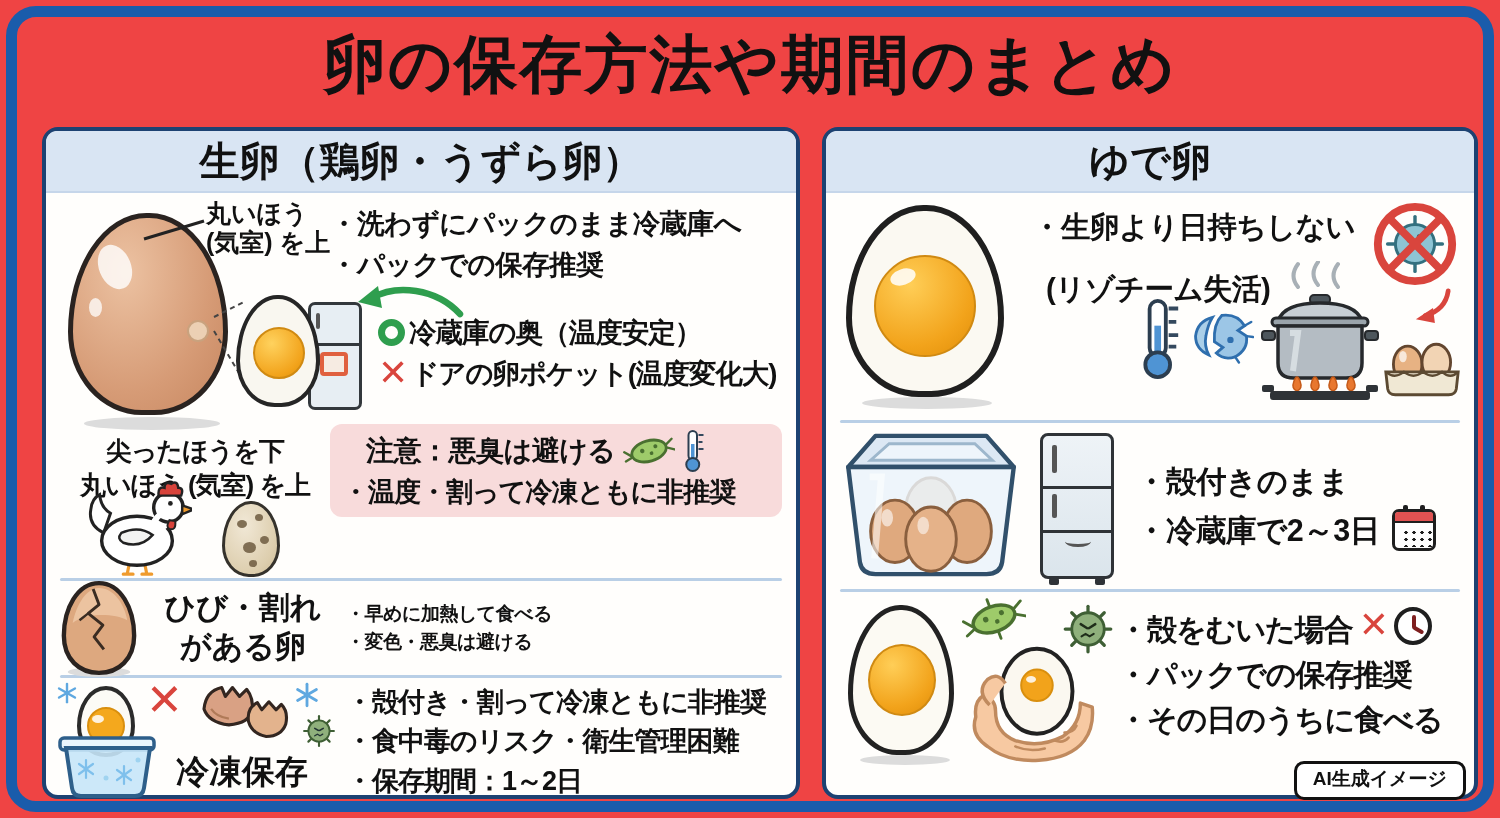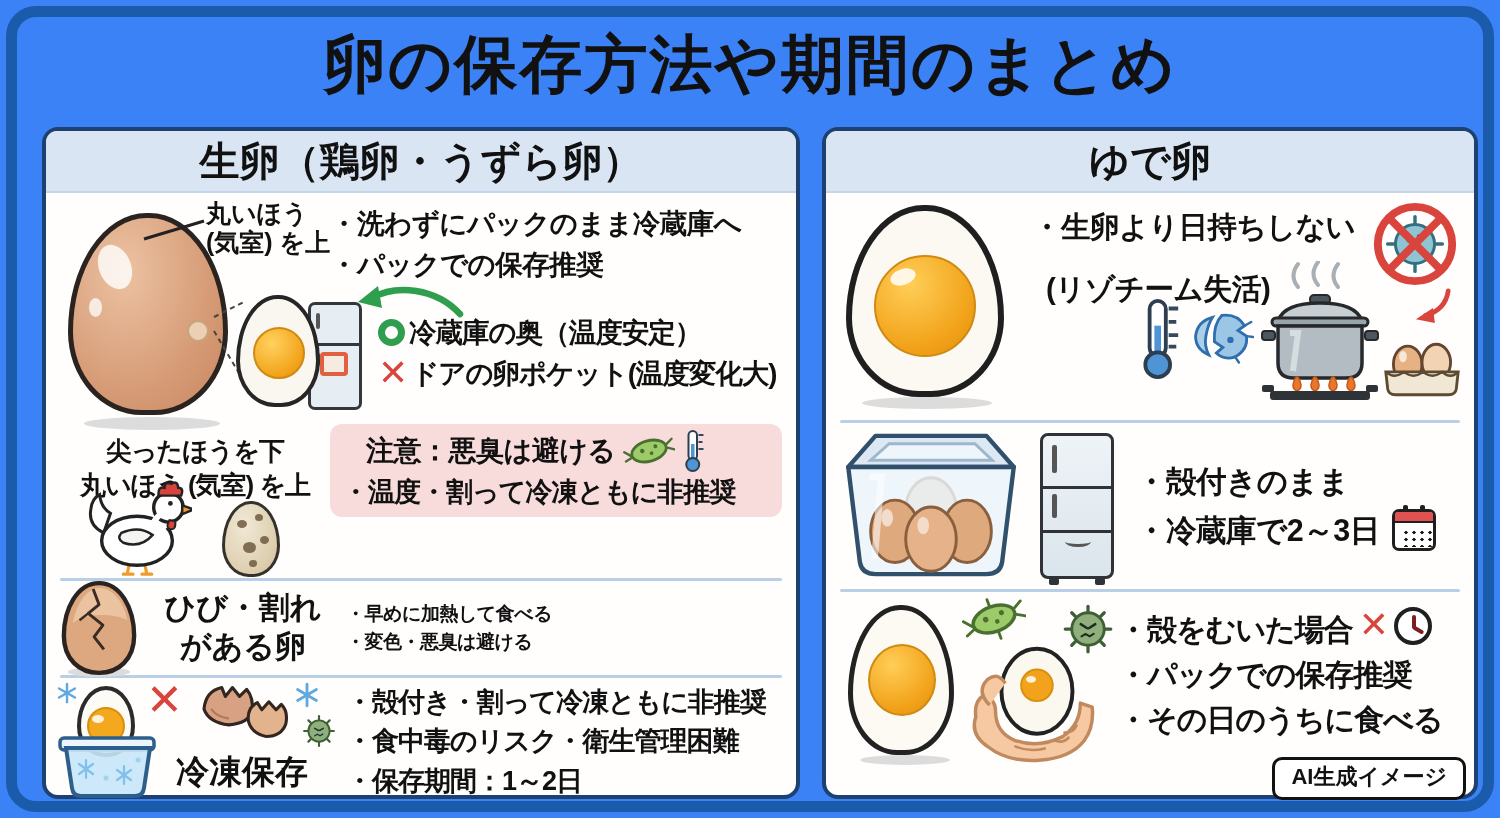--- a/index.html
+++ b/index.html
@@ -1,18 +1,18 @@
 <!DOCTYPE html>
 <html><head>
 <meta charset="utf-8">
 <style>
   *{box-sizing:border-box;margin:0;padding:0;}
   html,body{width:1500px;height:818px;}
   body{font-family:"Liberation Sans","DejaVu Sans",sans-serif;background:#fff;color:#111;}
-  .page{position:relative;width:1500px;height:818px;overflow:hidden;background:#3b82f6;}
+  .page{position:relative;width:1500px;height:818px;overflow:hidden;background:#ef4444;}
   .frame{position:absolute;left:6px;top:6px;right:6px;bottom:6px;border:11px solid #1a5cab;border-radius:30px;pointer-events:none;z-index:4;}
   .title{position:absolute;top:22px;left:0;width:100%;text-align:center;font-size:63px;font-weight:900;letter-spacing:2px;z-index:2;}
 
   .panel{position:absolute;top:127px;height:672px;background:#fffefc;border:4px solid #1d4272;border-radius:16px;z-index:1;}
   .panel.left{left:42px;width:758px;}
   .panel.right{left:822px;width:656px;}
   .phead{height:62px;background:#d9e5f3;border-radius:11px 11px 0 0;display:flex;align-items:center;justify-content:center;
          font-size:40px;font-weight:900;border-bottom:2px solid #c6d6ea;}
   .pbody{position:relative;padding:6px 10px 2px;}
   .divider{height:3px;background:#b9cfe6;border-radius:2px;margin:3px 4px;}
@@ -118,21 +118,21 @@
   .bact1{position:absolute;left:126px;top:0;width:64px;height:48px;}
   .virus2{position:absolute;left:226px;top:8px;width:52px;height:52px;}
   .hand{position:absolute;left:124px;top:46px;width:148px;height:134px;}
   .r3text{position:absolute;left:282px;top:12px;font-size:30px;font-weight:900;line-height:1.5;letter-spacing:-1px;}
   .r3line1{display:flex;align-items:flex-start;gap:6px;}
   .clock{width:38px;height:38px;border:4px solid #1f1f1f;border-radius:50%;position:relative;display:inline-block;background:#fff;flex:none;}
   .clock .ch1{position:absolute;left:14px;top:4px;width:4px;height:14px;background:#7e1f1f;border-radius:2px;}
   .clock .ch2{position:absolute;left:15px;top:14px;width:12px;height:4px;background:#7e1f1f;border-radius:2px;transform:rotate(30deg);transform-origin:left center;}
 
   .badge{position:absolute;right:34px;bottom:18px;background:#fff;border:3.5px solid #111;border-radius:10px;
-         padding:2px 16px 5px;font-size:22px;font-weight:900;z-index:6;}
+         padding:2px 16px 5px;font-size:19px;font-weight:900;z-index:6;}
   svg{display:block;}
 </style>
 </head>
 <body>
 
 <div class="page">
   <div class="frame"></div>
   <h1 class="title">卵の保存方法や期間のまとめ</h1>
 
   <section class="panel left">

